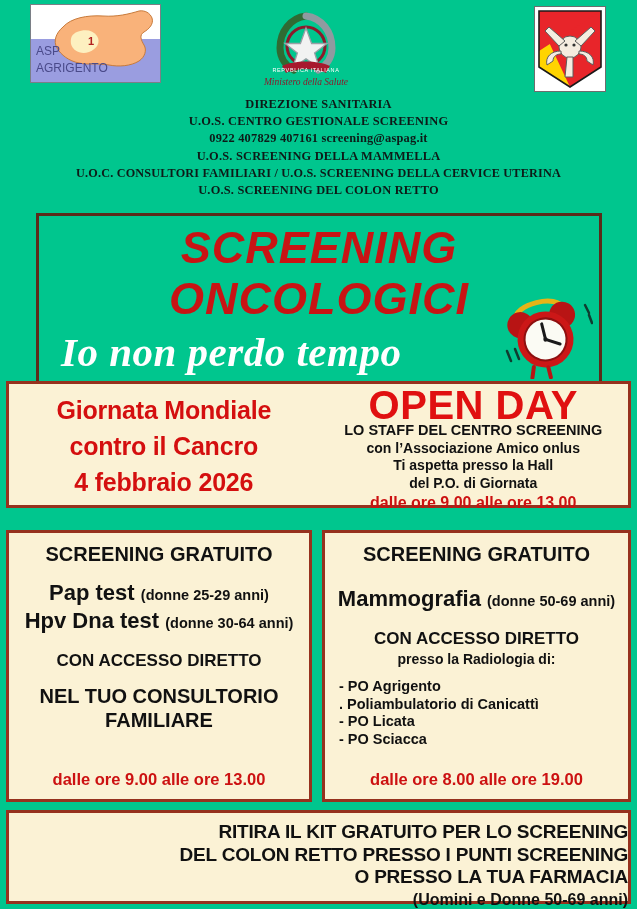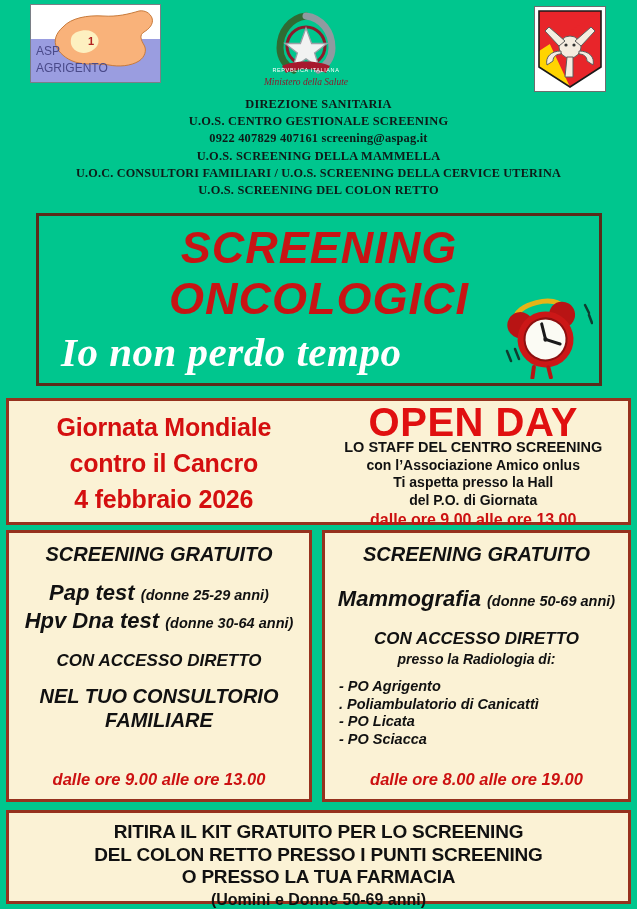--- a/index.html
+++ b/index.html
@@ -91,21 +91,21 @@
   }
 
   
   .cream {
     background: #fbf2d5;
     border: 3px solid #96321e;
     box-sizing: border-box;
     position: absolute;
   }
   .box-openday {
-    left: 6px; top: 398px;
+    left: 6px; top: 381px;
     width: 625px; height: 127px;
   }
   .box-left {
     left: 6px; top: 530px;
     width: 306px; height: 272px;
   }
   .box-right {
     left: 322px; top: 530px;
     width: 309px; height: 272px;
   }
@@ -161,21 +161,20 @@
     margin-top: 1px;
   }
 
   
   .panel-pad {
     padding: 9px 8px 0 8px;
     box-sizing: border-box;
     height: 100%;
     text-align: center;
     position: relative;
-    font-style: italic;
   }
   .panel-head {
     color: #111111;
     font-weight: bold;
     font-size: 20px;
     line-height: 24px;
     letter-spacing: 0px;
   }
   .test-line {
     color: #111111;
@@ -217,21 +216,21 @@
   .sites {
     text-align: left;
     margin-left: 6px;
     color: #111111;
     font-weight: bold;
     font-size: 14.5px;
     line-height: 17.5px;
   }
   .bottom-inner {
     padding-top: 8px;
-    text-align: center;
+    text-align: right;
   }
   .bottom-line {
     color: #111111;
     font-weight: bold;
     font-size: 19px;
     line-height: 22.5px;
     letter-spacing: -0.2px;
   }
   .bottom-note {
     color: #111111;

